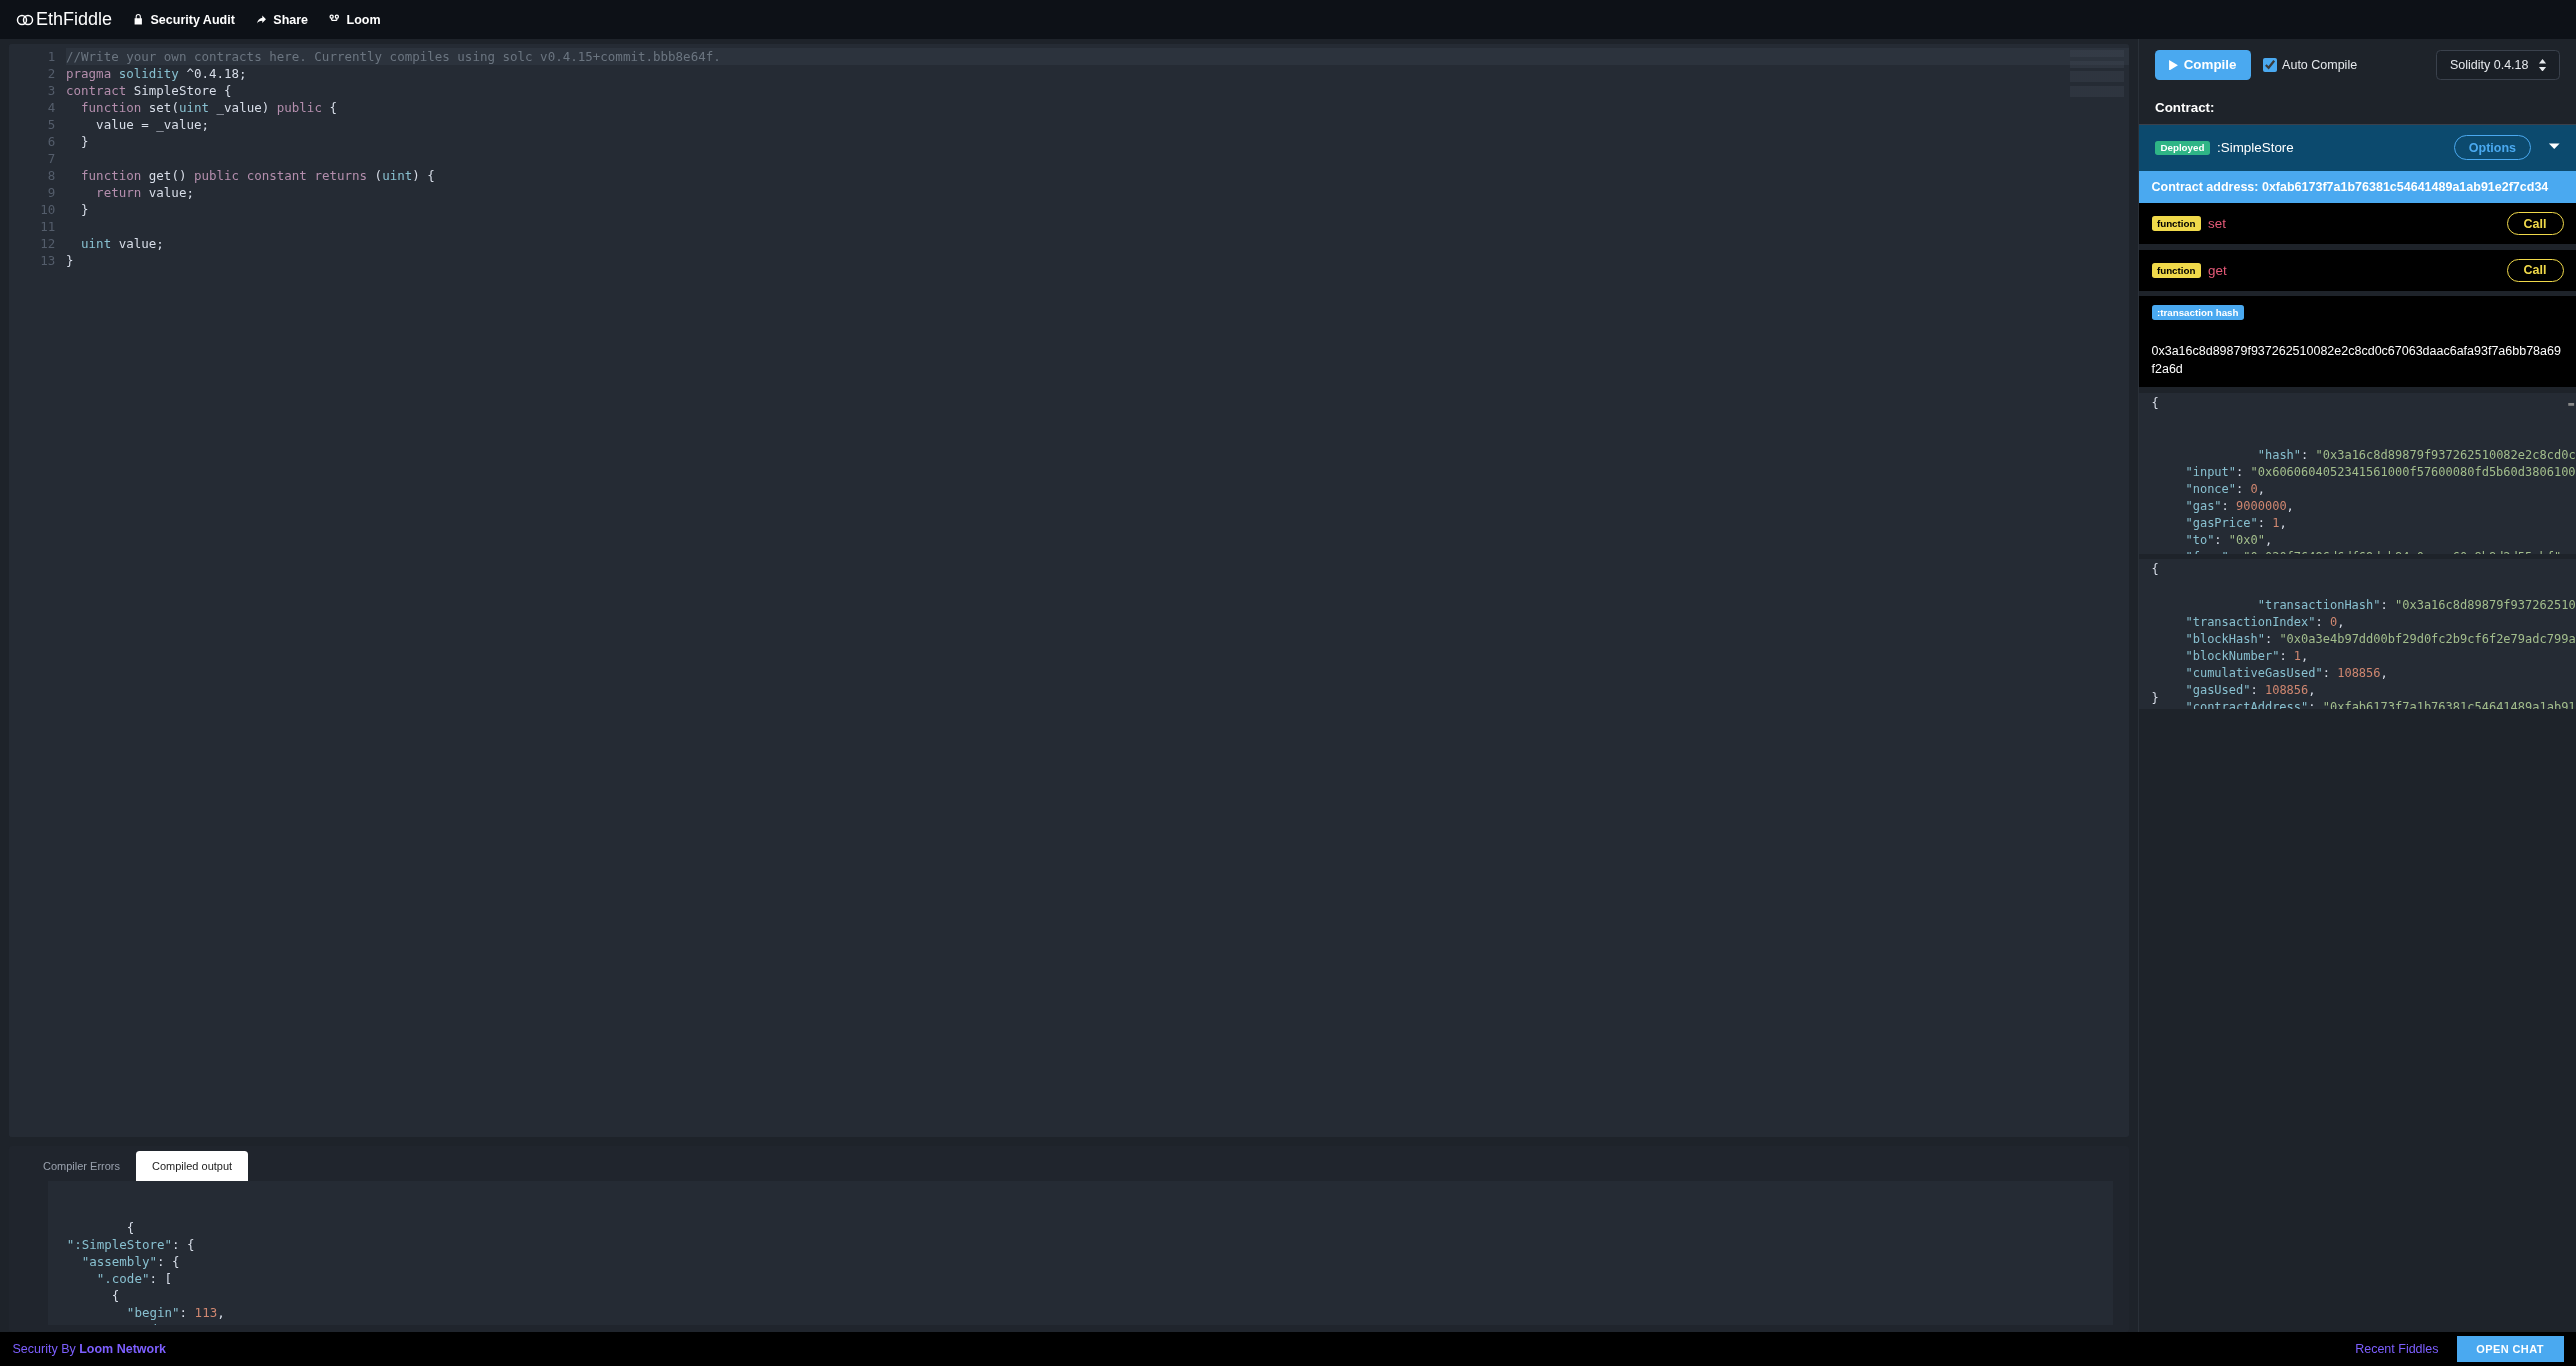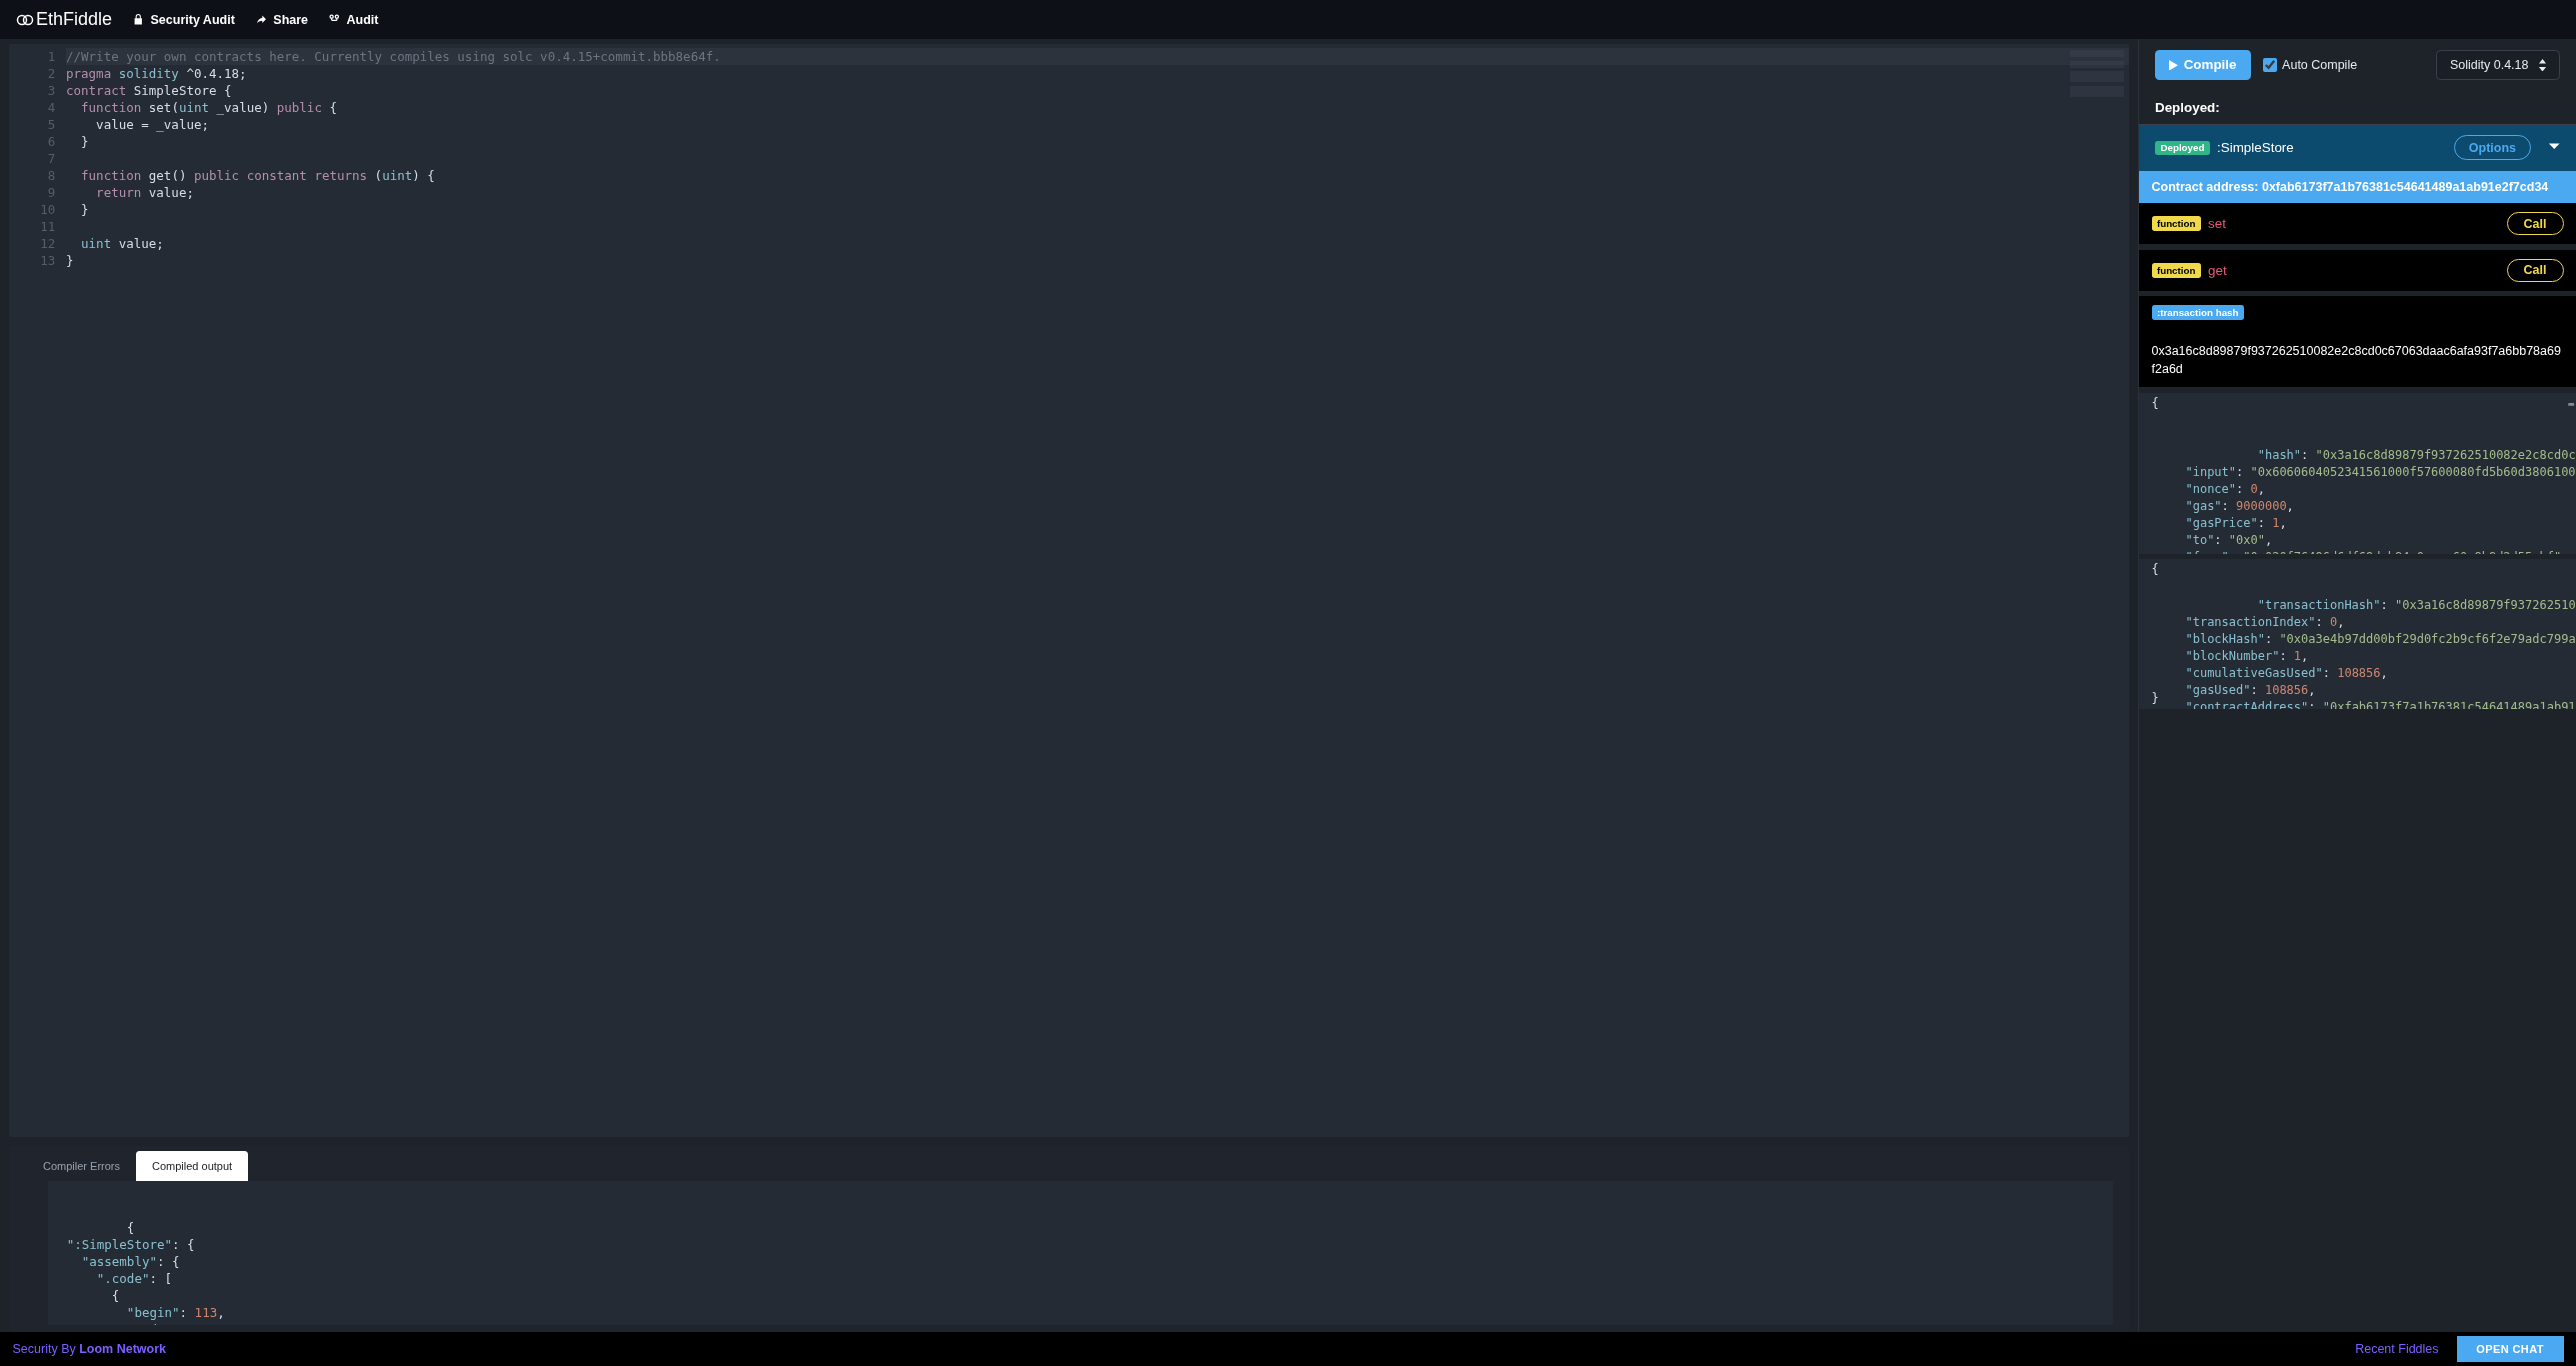--- a/index.html
+++ b/index.html
@@ -110,21 +110,21 @@
           <path d="M14 5l7 7-7 7v-4c-5 0-8 2-10 5 1-6 4-10 10-11V5z"></path>
         </svg>
       <span>Share</span>
     </div>
     <div class="nav-item">
       <svg viewBox="0 0 24 24" fill="none" stroke="#fff" stroke-width="2.5">
           <circle cx="7" cy="7" r="3"></circle>
           <circle cx="17" cy="7" r="3"></circle>
           <path d="M7 10v4m10-4v4M7 14h10"></path>
         </svg>
-      <span>Audit</span>
+      <span>Loom</span>
     </div>
   </div>
 
   <div class="main">
     <div class="left">
       <div class="editor-wrap">
         <div class="gutter" id="gutter">
             <div>1</div>
             <div>2</div>
             <div>3</div>
@@ -174,21 +174,21 @@
           <span>Auto Compile</span>
         </label>
         <div class="version-select">
           <span>Solidity 0.4.18</span>
           <svg viewBox="0 0 10 14" fill="#e6e9ed">
               <path d="M5 0l4 5H1zM5 14l4-5H1z"></path>
             </svg>
         </div>
       </div>
 
-      <div class="contracts-hdr">Deployed:</div>
+      <div class="contracts-hdr">Contract:</div>
 
       <div class="right-scroll">
         <div class="contract-row">
           <span class="badge-deployed">Deployed</span>
           <span class="contract-name">:SimpleStore</span>
           <button class="btn-outline">Options</button>
           <span class="chev">
             <svg viewBox="0 0 14 14">
                 <path d="M1 4l6 6 6-6z"></path>
               </svg>

